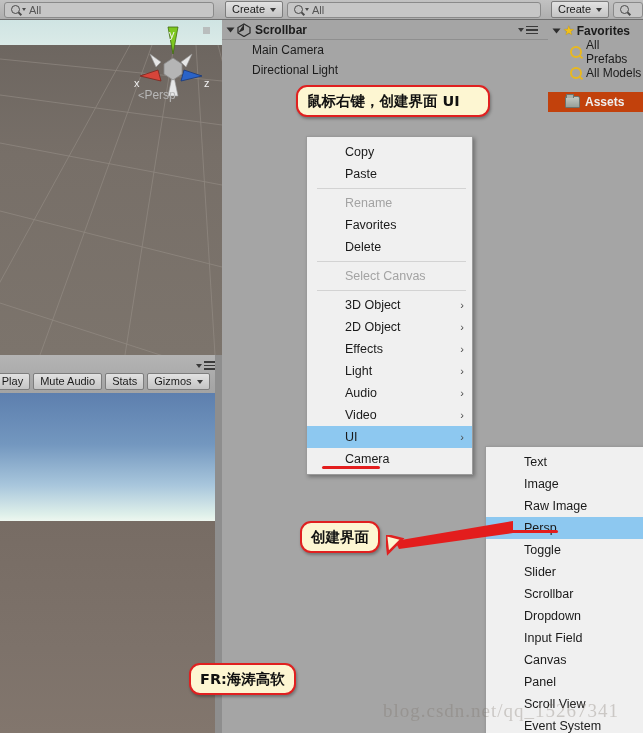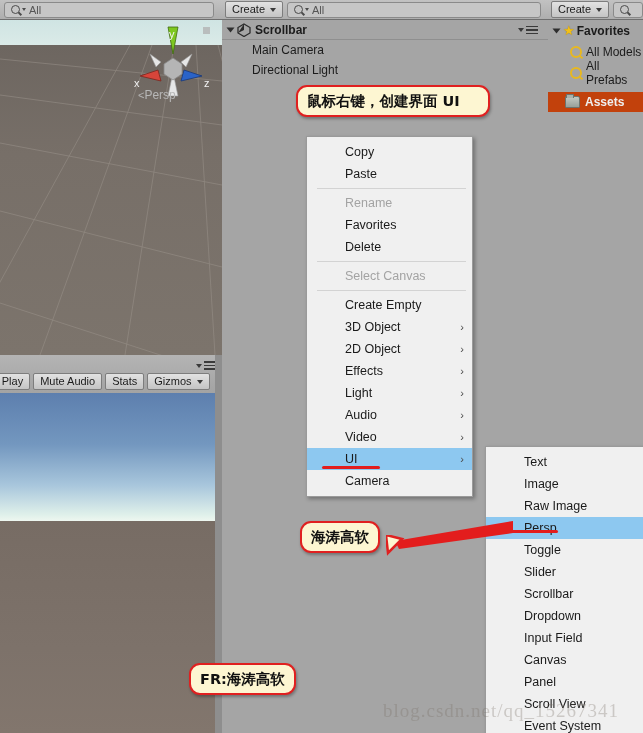--- a/index.html
+++ b/index.html
@@ -269,25 +269,25 @@
     </div>
   </div>
 
   <div class="p-row" style="font-weight:bold;">
     <span class="tri open"></span>
     <span class="star">★</span>
     <span>Favorites</span>
   </div>
   <div class="p-row" style="padding-left:22px;">
     <span class="mag-y"></span>
-    <span>All Models</span>
+    <span>All Prefabs</span>
   </div>
   <div class="p-row" style="padding-left:22px;">
     <span class="mag-y"></span>
-    <span>All Prefabs</span>
+    <span>All Models</span>
   </div>
 
   <div class="p-row" style="padding-left:17px;margin-top:9px;background:#c2410c;font-weight:bold;color:#efefef;height:20px;">
     <span class="folder"></span>
     <span>Assets</span>
   </div>
 </div>
 
 <div class="menu" id="context-menu" style="left:306px;top:136px;width:165px;padding:4px 0;">
     <div class="mi">
@@ -305,23 +305,20 @@
     </div>
     <div class="mi">
       <span>Delete</span>
     </div>
     <div class="sep"></div>
     <div class="mi disabled">
       <span>Select Canvas</span>
     </div>
     <div class="sep"></div>
     <div class="mi">
-      <span>Create Empty</span>
-    </div>
-    <div class="mi">
       <span>3D Object</span>
       <span class="arrow">›</span>
     </div>
     <div class="mi">
       <span>2D Object</span>
       <span class="arrow">›</span>
     </div>
     <div class="mi">
       <span>Effects</span>
       <span class="arrow">›</span>
@@ -390,21 +387,21 @@
   </div>
 
 <div class="redline" style="left:322px;top:466px;width:58px;"></div>
 <div class="redline" style="left:500px;top:530px;width:58px;"></div>
 
 <div class="callout" style="left:296px;top:85px;width:172px;">
   <span>鼠标右键，创建界面 UI</span>
 </div>
 
 <div class="callout" style="left:300px;top:521px;">
-  <span>海涛高软</span>
+  <span>创建界面</span>
 </div>
 
 <svg class="abs" style="left:395px;top:505px;width:120px;height:50px;">
   <polygon points="0,36 118,16 118,28 4,44" fill="#e31d1d"></polygon>
 </svg>
 <svg class="abs" style="left:386px;top:535px;width:30px;height:22px;">
   <polygon points="0,0 16,4 2,18" fill="#fdf6d2" stroke="#e02020" stroke-width="2.5"></polygon>
 </svg>
 
 <div class="callout" style="left:189px;top:663px;">

